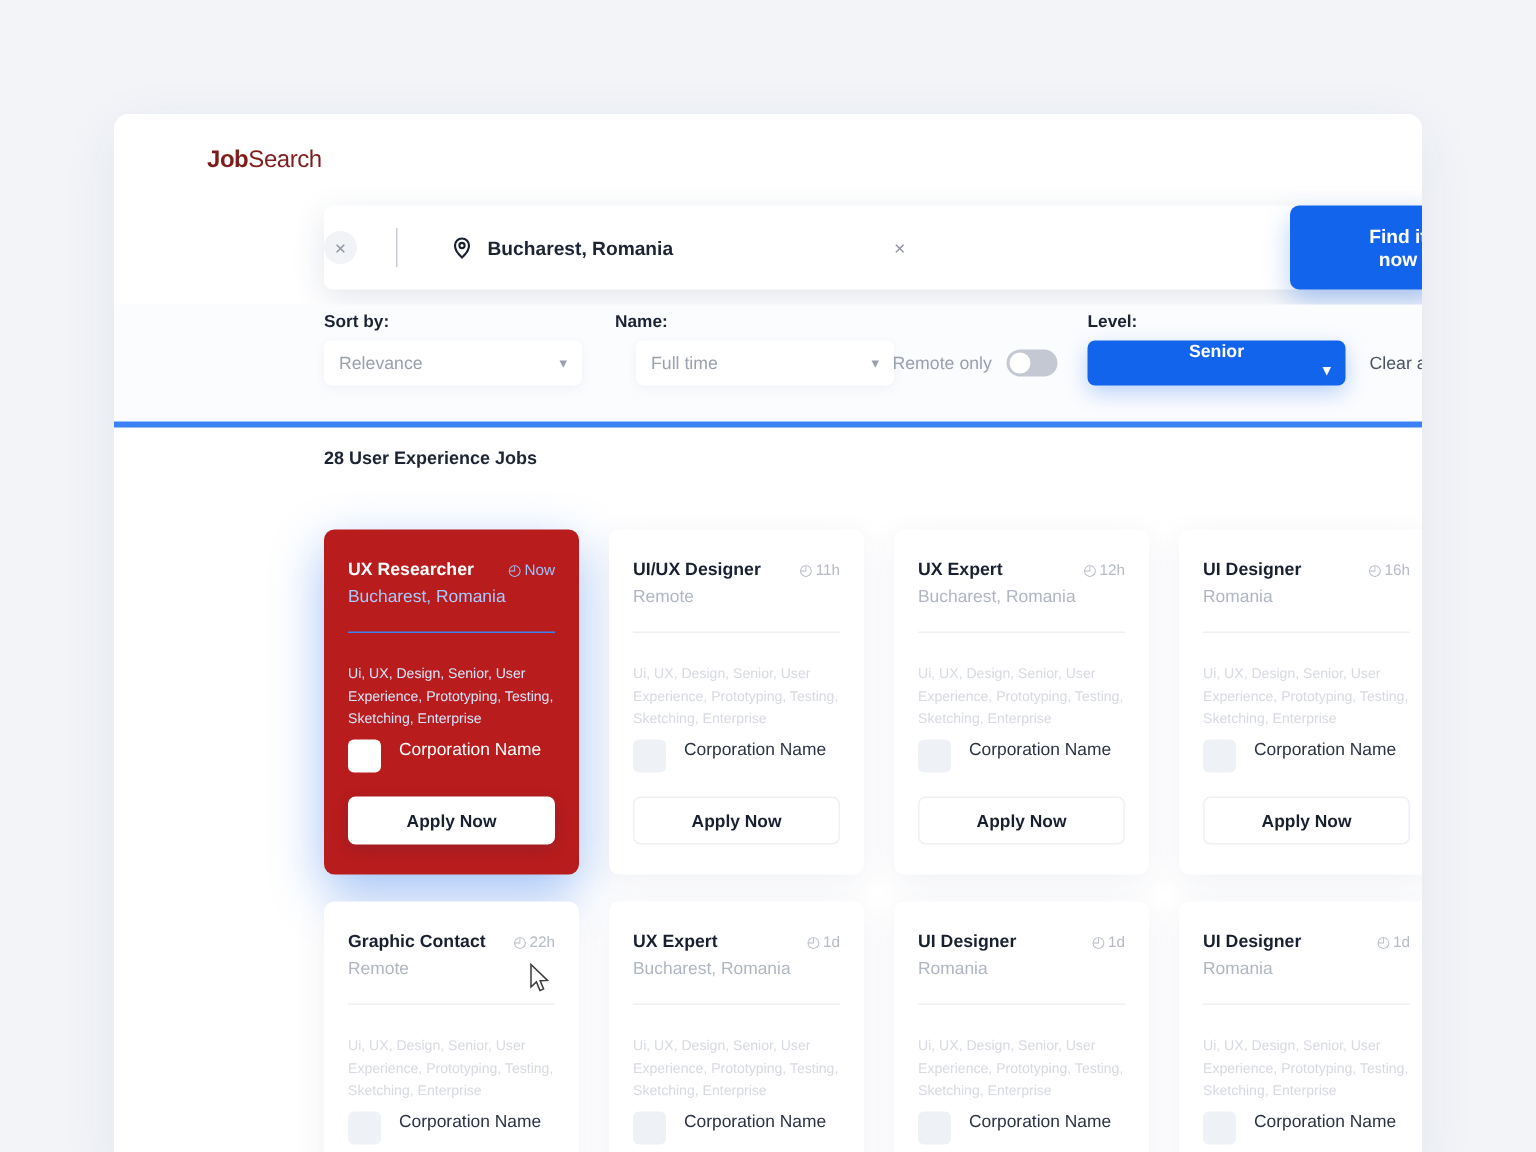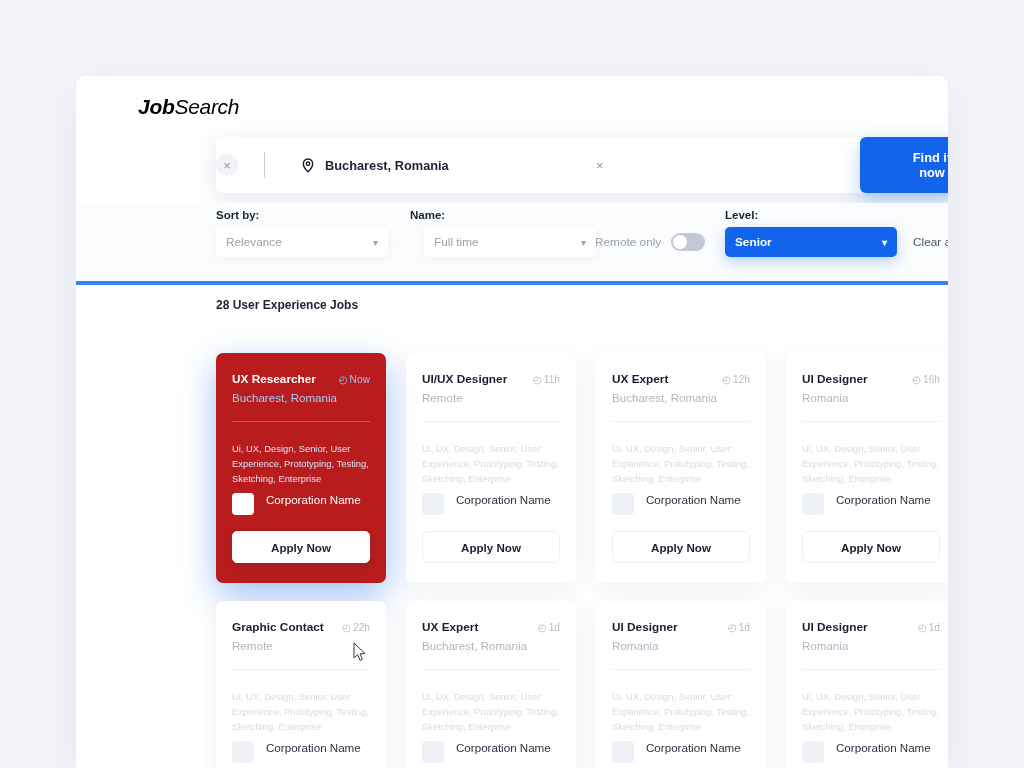--- a/index.html
+++ b/index.html
@@ -24,21 +24,21 @@
 
   
   #header {
     height: 61px;
     display: flex;
     align-items: center;
     padding: 0 62px 0 62px;
     background: #fff;
     position: relative;
   }
-  #logo { font-size: 21px; color: #000000; letter-spacing: -.3px; white-space: nowrap; font-style: italic; }
+  #logo { font-size: 16px; color: #7f1d1d; letter-spacing: -.3px; white-space: nowrap; }
   #logo .b { font-weight: 700; }
   #logo .l { font-weight: 400; }
 
   #nav { display: flex; align-items: center; margin-left: 61px; height: 61px; }
   .nav-item {
     font-size: 12.5px;
     color: #a9aeb9;
     margin-right: 43px;
     position: relative;
     height: 61px;
@@ -118,20 +118,21 @@
     display: flex; align-items: center;
     padding: 0 10px;
     font-size: 11.8px; color: #9aa0ac;
     box-shadow: 0 2px 8px rgba(40,60,110,.06);
     cursor: pointer;
   }
   .select .chev { margin-left: auto; font-size: 10px; color: #9aa0ac; }
   .select.primary {
     background: #1264ec; color: #fff; font-weight: 700;
     box-shadow: 0 5px 14px rgba(18,100,236,.28);
+    flex-direction: column;
   }
   .select.primary .chev { color: #fff; }
 
   #sort-label { left: 140px; }
   #sort-select { left: 140px; width: 172px; }
   #type-label { left: 334px; }
   #type-select { left: 348px; width: 172px; justify-content: space-between; }
   #remote-wrap { position: absolute; left: 519px; top: 24px; height: 30px; display: flex; align-items: center; }
   #remote-text { font-size: 11.8px; color: #9aa0ac; margin-right: 10px; white-space: nowrap; }
   #remote-toggle {

